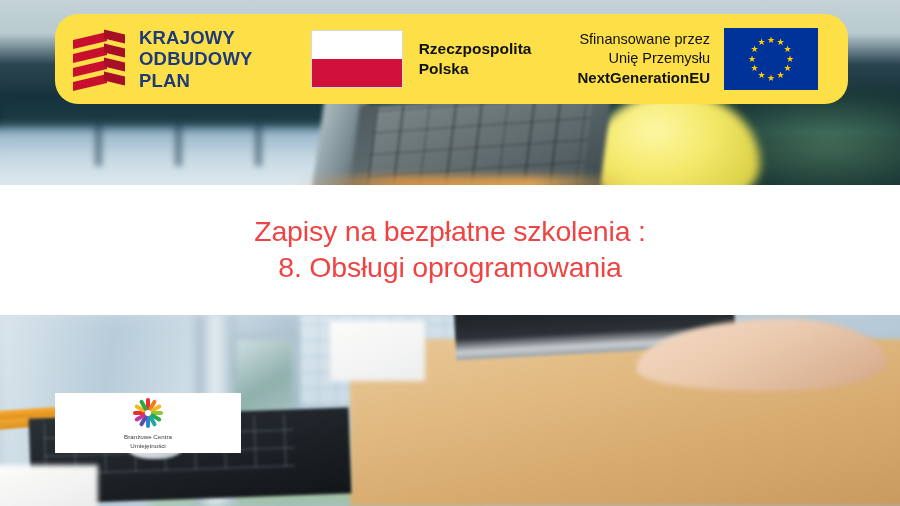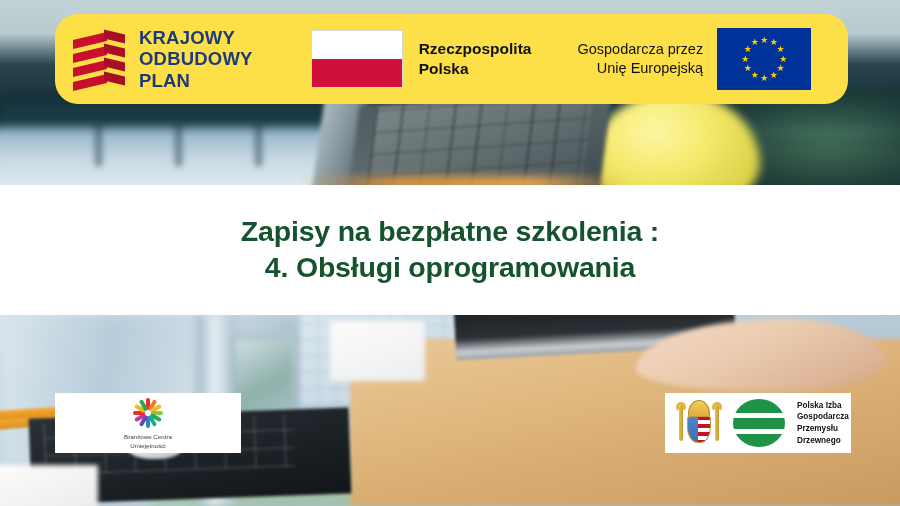--- a/index.html
+++ b/index.html
@@ -78,22 +78,22 @@
   }
 
   
   .band {
     position:absolute; left:0; top:185px; width:900px; height:130px;
     background:#ffffff;
     display:flex; flex-direction:column;
     align-items:center; justify-content:center;
   }
   .band-line {
-    color:#14532d;
-    font-weight:bold;
+    color:#ef4444;
+    font-weight:normal;
     letter-spacing:-0.2px;
     white-space:nowrap;
     line-height:1.26;
   }
   .band-line.l1 { font-size:28.5px; }
   .band-line.l2 { font-size:28.5px; }
   .band-line.l3 { font-size:28.5px; }
 
   
   .photo-bot {
@@ -374,22 +374,23 @@
           <div class="r"></div>
       </div>
       <div class="pl-words">
         <div>Rzeczpospolita</div>
         <div>Polska</div>
       </div>
     </div>
 
     <div class="lg-eu">
       <div class="eu-words">
-        <div>Gospodarcza przez</div>
-        <div>Unię Europejską</div>
+        <div>Sfinansowane przez</div>
+        <div>Unię Przemysłu</div>
+        <div class="b">NextGenerationEU</div>
       </div>
       <div class="eu-flag" id="euflag">
           <span style="left: 42.5px; top: 7.5px;">★</span>
           <span style="left: 52px; top: 10.0455px;">★</span>
           <span style="left: 58.9545px; top: 17px;">★</span>
           <span style="left: 61.5px; top: 26.5px;">★</span>
           <span style="left: 58.9545px; top: 36px;">★</span>
           <span style="left: 52px; top: 42.9545px;">★</span>
           <span style="left: 42.5px; top: 45.5px;">★</span>
           <span style="left: 33px; top: 42.9545px;">★</span>
@@ -397,21 +398,21 @@
           <span style="left: 23.5px; top: 26.5px;">★</span>
           <span style="left: 26.0455px; top: 17px;">★</span>
           <span style="left: 33px; top: 10.0455px;">★</span>
         </div>
     </div>
 
   </div>
 
   <div class="band">
     <div class="band-line l1">Zapisy na bezpłatne szkolenia :</div>
-    <div class="band-line l2">4. Obsługi oprogramowania</div>
+    <div class="band-line l2">8. Obsługi oprogramowania</div>
   </div>
 
   <div class="logobox-bl">
     <div class="bcu-left">
       <div class="bcu-star" id="starburst">
           <b style="background: rgb(232, 49, 47); transform: rotate(0deg);"></b>
           <b style="background: rgb(240, 124, 34); transform: rotate(30deg);"></b>
           <b style="background: rgb(245, 184, 27); transform: rotate(60deg);"></b>
           <b style="background: rgb(140, 198, 62); transform: rotate(90deg);"></b>
           <b style="background: rgb(43, 168, 74); transform: rotate(120deg);"></b>
@@ -421,37 +422,14 @@
           <b style="background: rgb(192, 57, 159); transform: rotate(240deg);"></b>
           <b style="background: rgb(232, 49, 47); transform: rotate(270deg);"></b>
           <b style="background: rgb(245, 184, 27); transform: rotate(300deg);"></b>
           <b style="background: rgb(43, 168, 74); transform: rotate(330deg);"></b>
         </div>
       <div class="bcu-caption">Branżowe Centra</div>
       <div class="bcu-caption">Umiejętności</div>
     </div>
   </div>
 
-  <div class="logobox-br">
-    <div class="crest">
-      <div class="staffL"></div>
-        <div class="staffR"></div>
-      <div class="curl curlL"></div>
-        <div class="curl curlR"></div>
-      <div class="mitre"></div>
-      <div class="shield">
-          <div class="chk"></div>
-        </div>
-    </div>
-    <div class="pigpd-mark">
-      <div class="circ"></div>
-        <div class="slot s1"></div>
-        <div class="slot s2"></div>
-    </div>
-    <div class="pigpd-words">
-      <div>Polska Izba</div>
-      <div>Gospodarcza</div>
-      <div>Przemysłu</div>
-      <div>Drzewnego</div>
-    </div>
-  </div>
 
 </div>
 
 </body></html>

